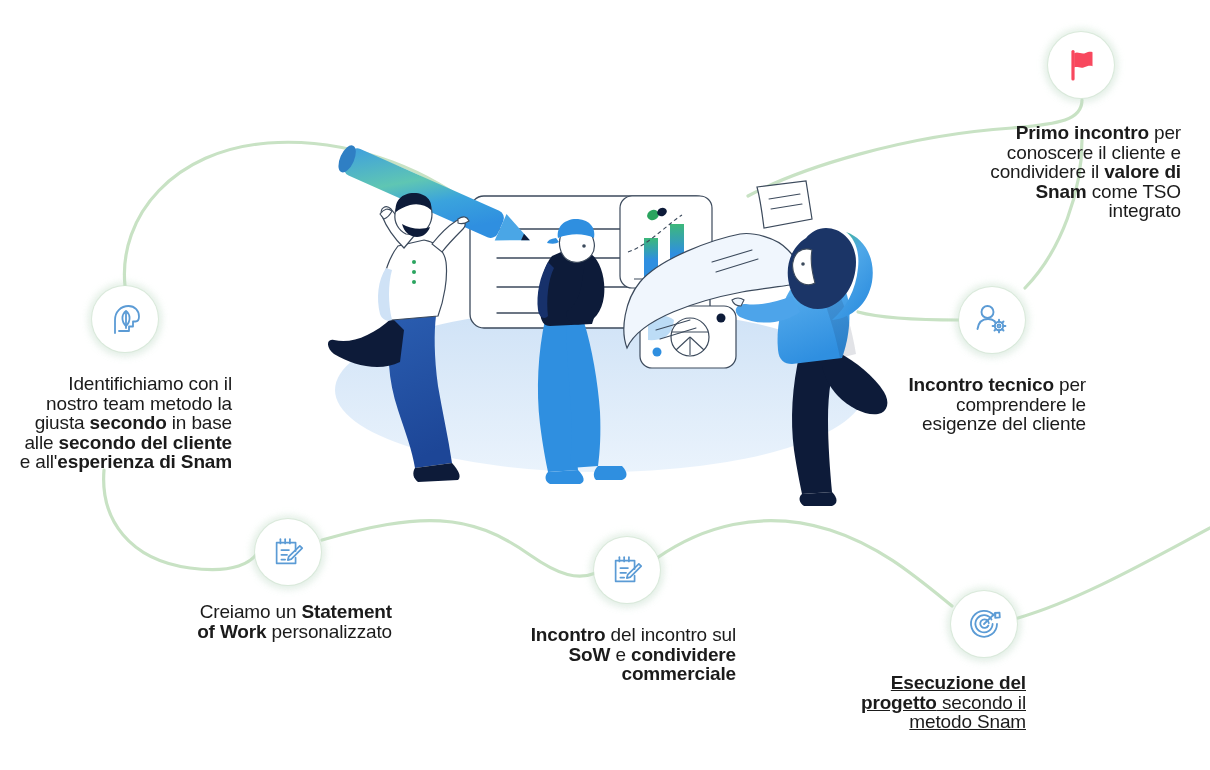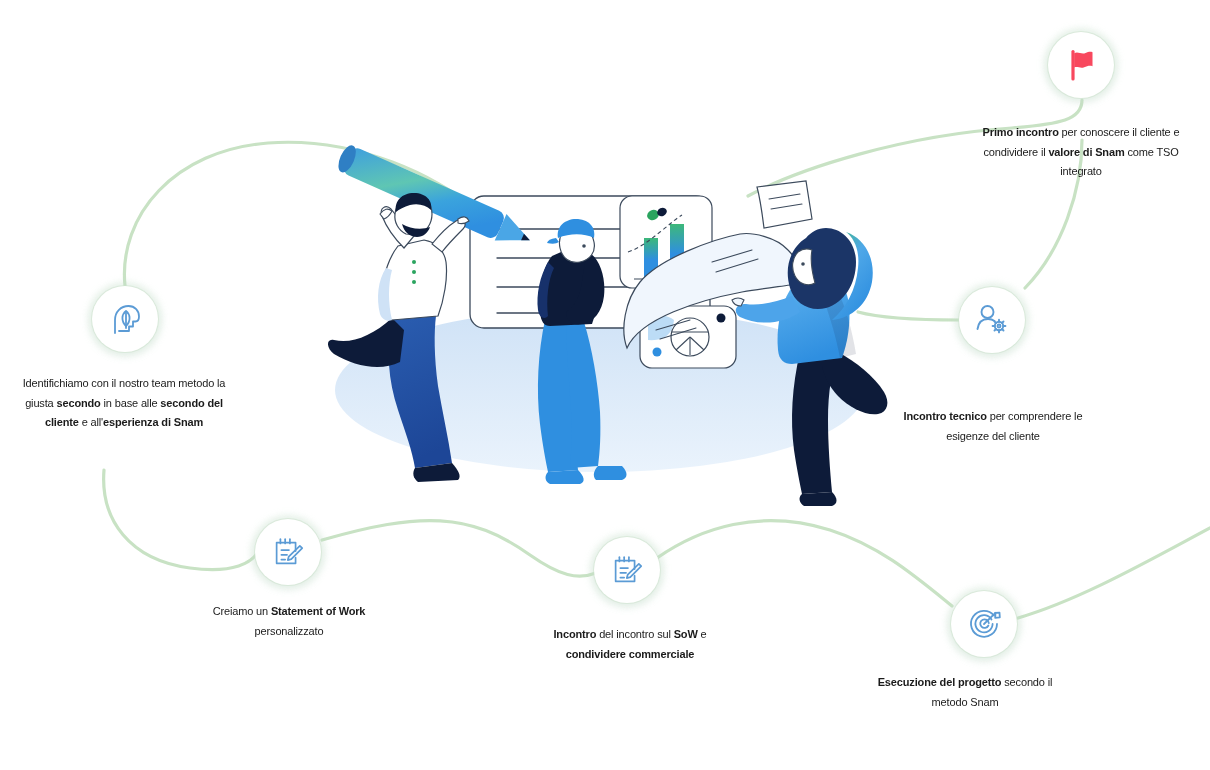--- a/index.html
+++ b/index.html
@@ -24,47 +24,47 @@
     background: #ffffff;
     box-shadow: 0 0 0 1px rgba(205,226,205,.55),
                 0 0 7px 4px rgba(200,226,202,.38),
                 0 2px 9px 2px rgba(180,205,200,.20);
     display: flex; align-items: center; justify-content: center;
   }
   .node svg { display: block; }
 
   .caption {
     position: absolute;
-    text-align: center;
-    font-size: 11px;
+    text-align: right;
+    font-size: 19px;
     line-height: 19.5px;
     color: #1b1b1b;
     font-family: "Liberation Sans", sans-serif;
     letter-spacing: -0.15px;
   }
   .caption b { font-weight: 700; }
 
   
   #step-primo-incontro .node   { left: 1048px; top: 32px; }
   #step-primo-incontro .caption{ left: 981px;  top: 123px; width: 200px; }
 
   #step-incontro-tecnico .node   { left: 959px; top: 287px; }
-  #step-incontro-tecnico .caption{ left: 900px; top: 375px; width: 186px; margin-top: 32px; }
+  #step-incontro-tecnico .caption{ left: 900px; top: 375px; width: 186px; }
 
   #step-identifichiamo .node   { left: 92px; top: 286px; }
   #step-identifichiamo .caption{ left: 16px; top: 374px; width: 216px; }
 
   #step-statement-of-work .node   { left: 255px; top: 519px; }
   #step-statement-of-work .caption{ left: 186px; top: 602px; width: 206px; }
 
   #step-feedback .node   { left: 594px; top: 537px; }
   #step-feedback .caption{ left: 524px; top: 625px; width: 212px; }
 
   #step-esecuzione .node   { left: 951px; top: 591px; }
-  #step-esecuzione .caption{ left: 870px; top: 673px; width: 190px; }
+  #step-esecuzione .caption{ left: 836px; top: 673px; width: 190px; text-decoration: underline; }
 </style>
 </head>
 <body>
 
 <div id="stage">
 
   <svg id="flow-path" viewBox="0 0 1210 770" preserveAspectRatio="none" aria-hidden="true">
     <g fill="none" stroke="#c8e2c4" stroke-width="3.2" stroke-linecap="round">
 
       <path d="M125,286 C118,215 175,150 268,143 C360,136 440,180 470,205"></path>

